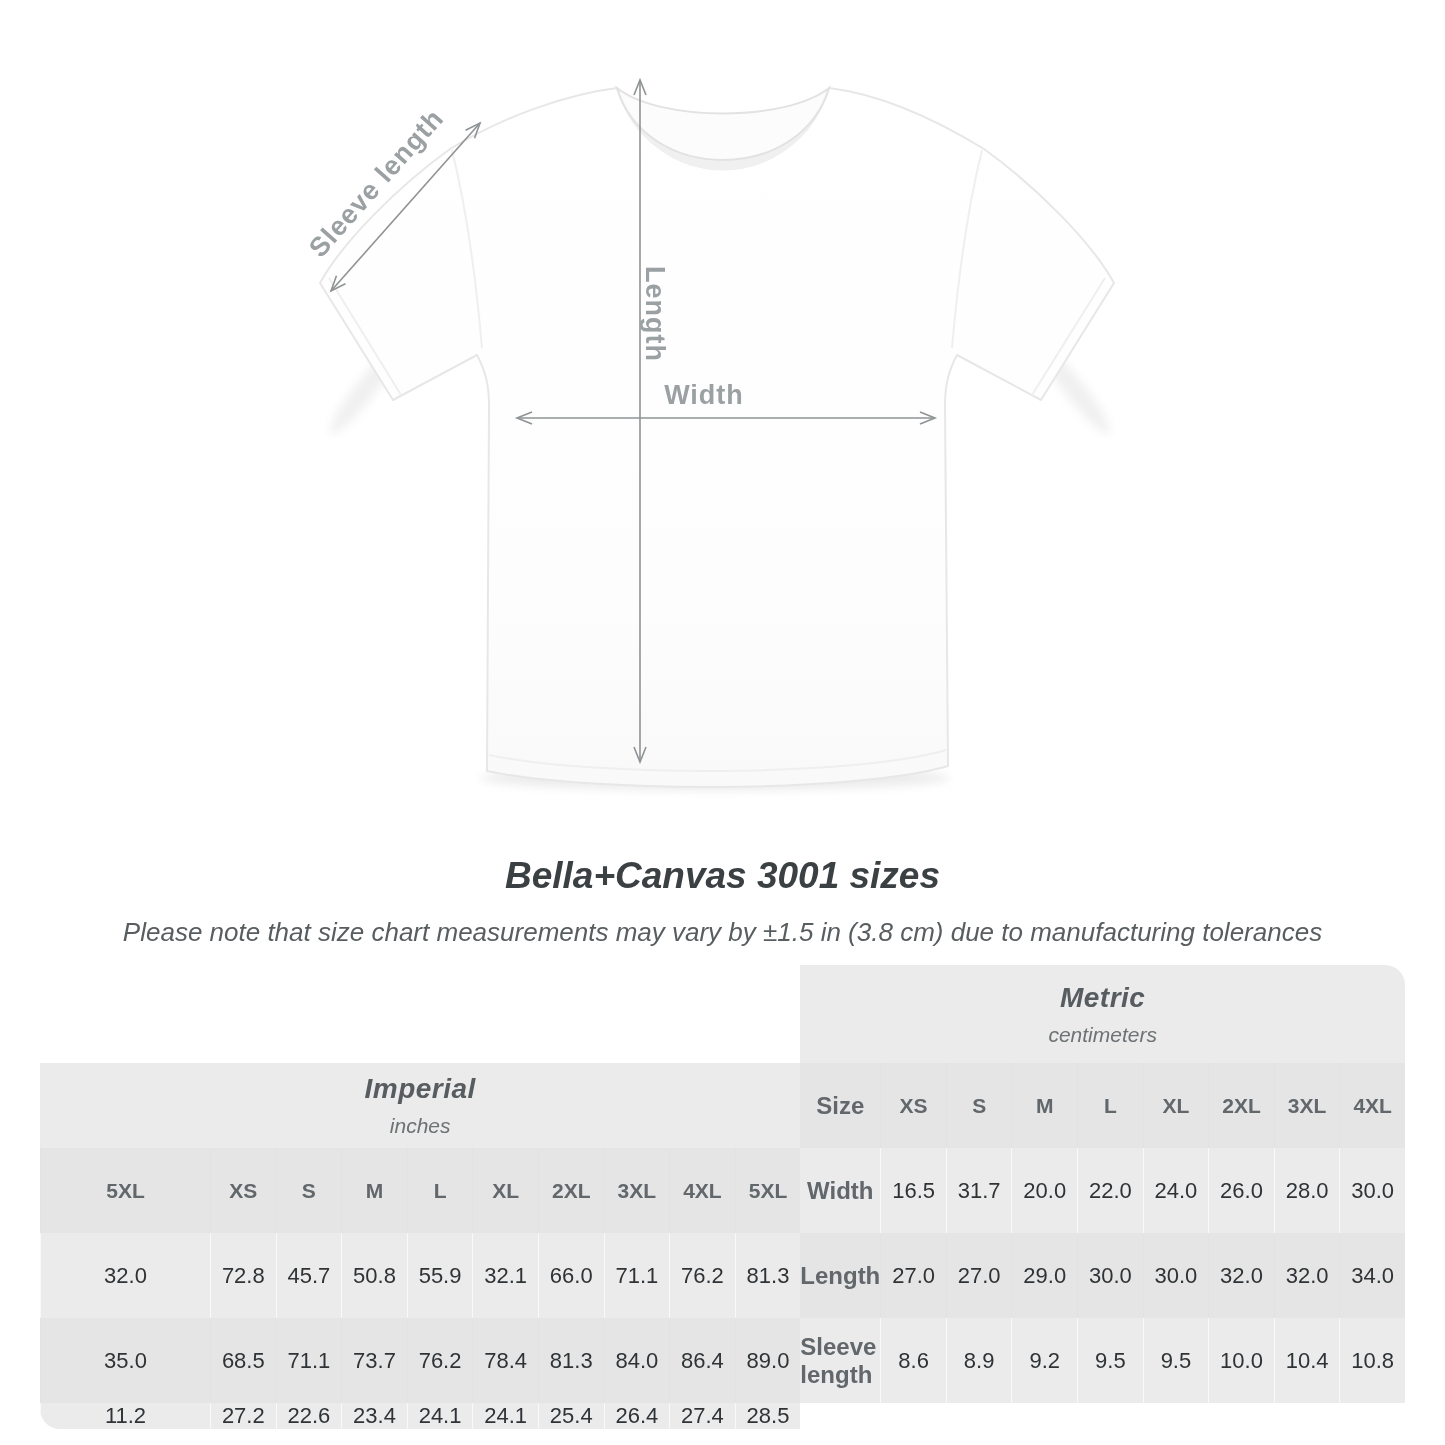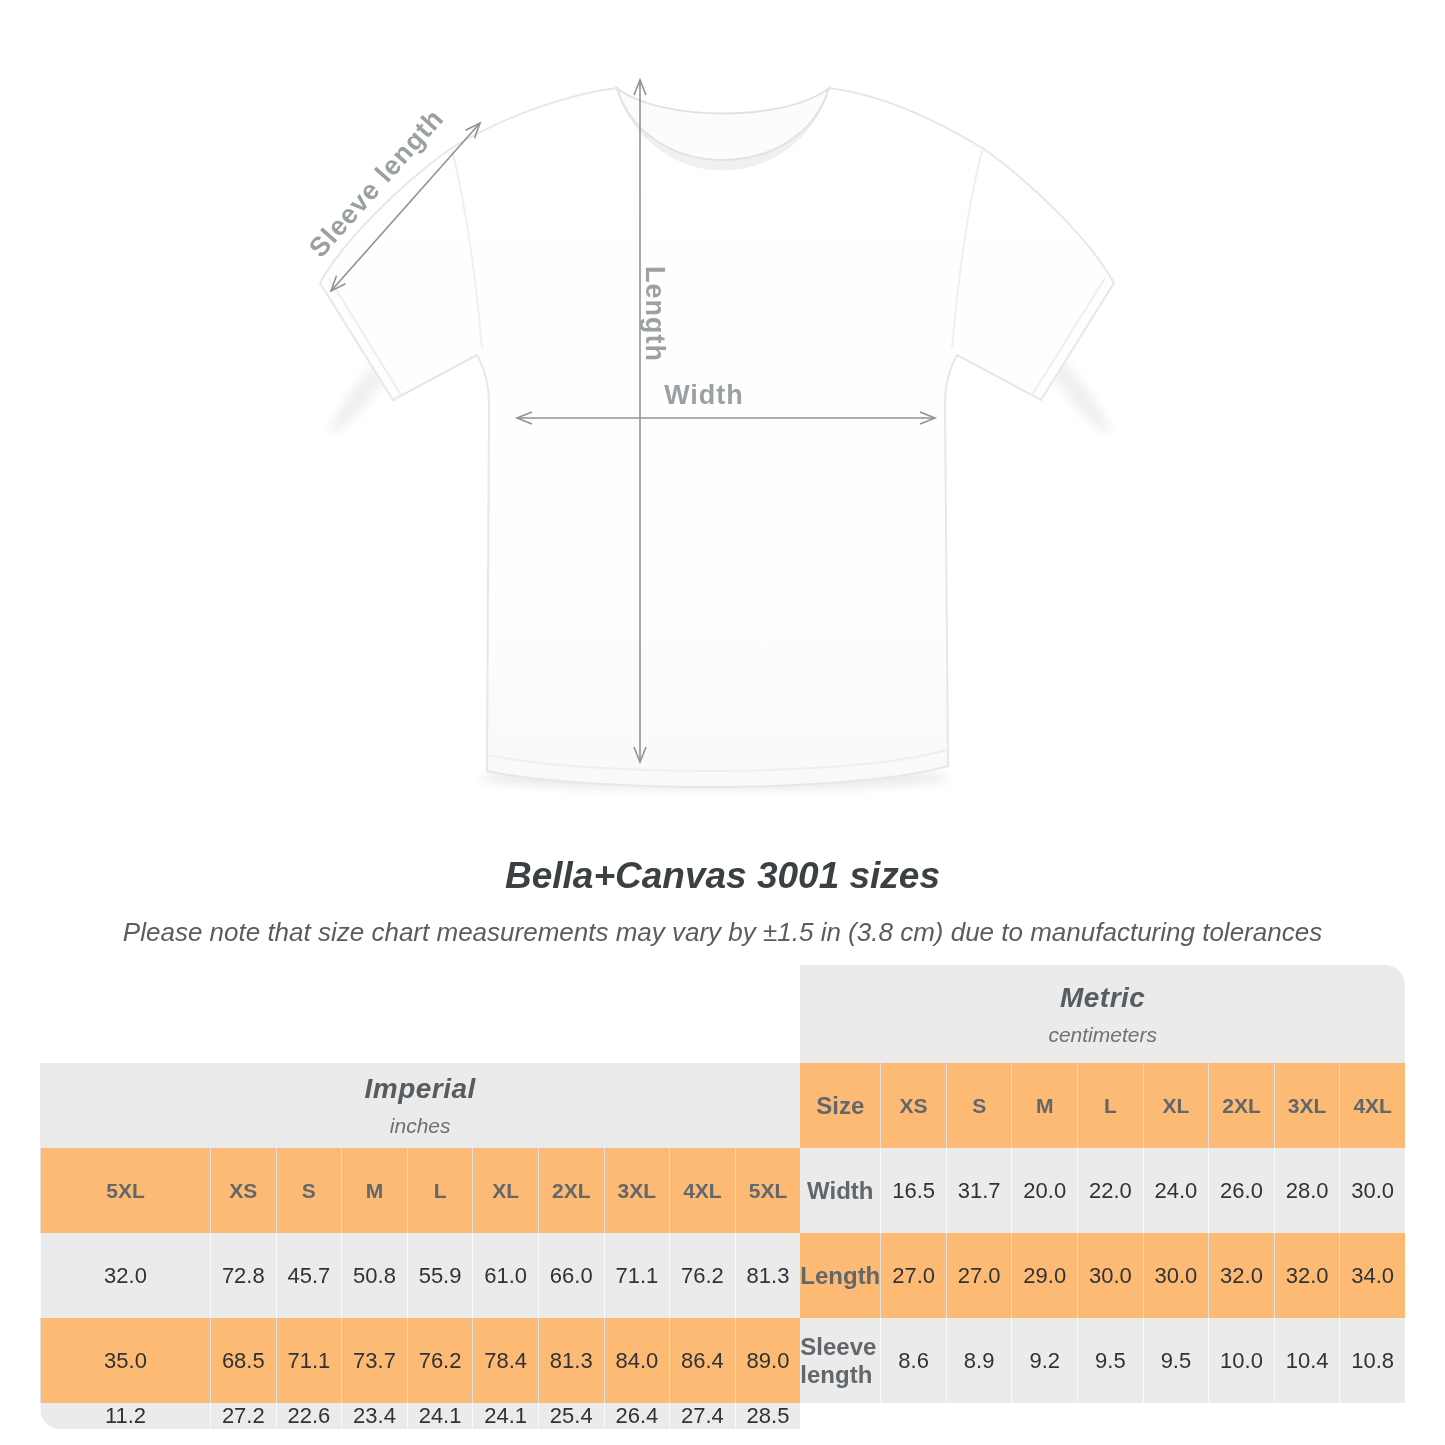--- a/index.html
+++ b/index.html
@@ -48,21 +48,21 @@
     background: #ebebeb;
     display: flex; flex-direction: column;
     align-items: center; justify-content: center;
     gap: 9px;
   }
   .group-head.imperial { grid-column: 1 / 11; }
   .group-head.metric   { grid-column: 11 / 20; }
   .group-name { font-size: 28px; font-weight: bold; font-style: italic; color: #565c5f; letter-spacing: 0.5px; }
   .group-unit { font-size: 21px; font-style: italic; color: #6d7275; }
   .cell { display: flex; align-items: center; justify-content: center; }
-  .row-white { background: #fdba74; }
+  .row-white { background: #e5e5e5; }
   .row-gray  { background: #ebebeb; }
   .head { font-weight: bold; color: #61676b; font-size: 21px; }
   .label-col { font-size: 24px; }
   .val { font-size: 22px; color: #2f3336; }
   .row-white.sep { border-left: 1px solid #e2e2e2; text-align: center; }
   .row-gray.sep  { border-left: 1px solid #f9f9f9; }
 </style>
 </head>
 <body>
 
@@ -164,21 +164,21 @@
     <div class="cell val sep row-gray">22.0</div>
     <div class="cell val sep row-gray">24.0</div>
     <div class="cell val sep row-gray">26.0</div>
     <div class="cell val sep row-gray">28.0</div>
     <div class="cell val sep row-gray">30.0</div>
     <div class="cell val sep row-gray">32.0</div>
     <div class="cell val sep row-gray">72.8</div>
     <div class="cell val sep row-gray">45.7</div>
     <div class="cell val sep row-gray">50.8</div>
     <div class="cell val sep row-gray">55.9</div>
-    <div class="cell val sep row-gray">61.0</div>
+    <div class="cell val sep row-gray">32.1</div>
     <div class="cell val sep row-gray">66.0</div>
     <div class="cell val sep row-gray">71.1</div>
     <div class="cell val sep row-gray">76.2</div>
     <div class="cell val sep row-gray">81.3</div>
     <div class="cell head label-col row-white">Length</div>
     <div class="cell val sep row-white">27.0</div>
     <div class="cell val sep row-white">27.0</div>
     <div class="cell val sep row-white">29.0</div>
     <div class="cell val sep row-white">30.0</div>
     <div class="cell val sep row-white">30.0</div>

